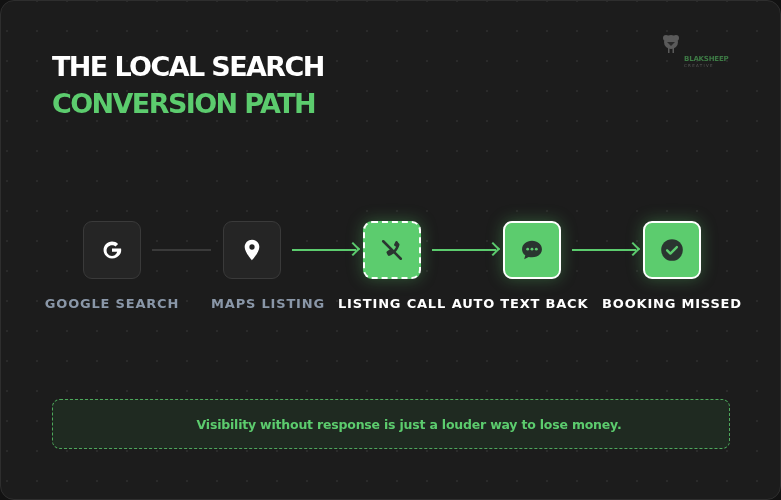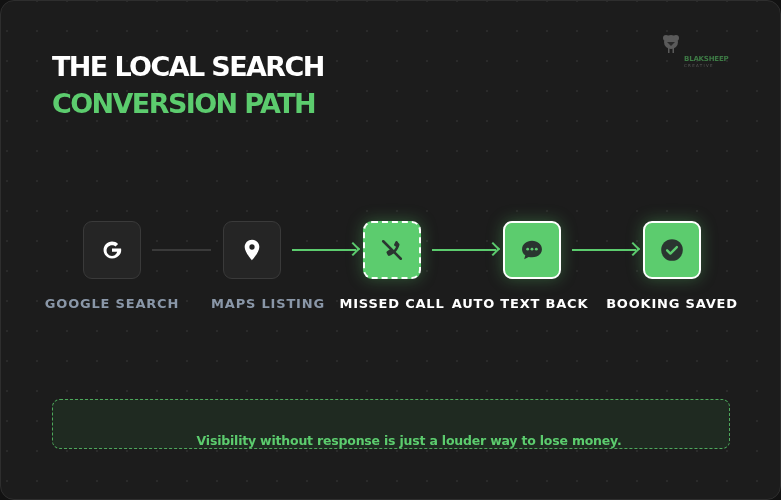--- a/index.html
+++ b/index.html
@@ -20,21 +20,21 @@
   .node.dark{background:#252525;border:1.5px solid #3a3a3a;}
   .node.green{background:#5ccc6e;border:2px solid #ffffff;box-shadow:0 0 16px rgba(92,204,110,0.35);}
   .node.dashed{border:2px dashed #ffffff;}
   .lbl{position:absolute;top:295px;width:140px;text-align:center;font-size:13px;font-weight:bold;letter-spacing:0.8px;}
   .lbl.muted{color:#8a97a8;}
   .lbl.white{color:#ffffff;}
   .conn{position:absolute;top:248px;height:2px;}
   .conn.gray{background:#3a3a3a;}
   .conn.green{background:#5ccc6e;}
   .arrowhead{position:absolute;top:243px;width:8px;height:8px;border-top:2px solid #5ccc6e;border-right:2px solid #5ccc6e;transform:rotate(45deg);}
-  .banner{position:absolute;left:51px;top:398px;width:678px;height:50px;box-sizing:border-box;border:1px dashed #4da85b;border-radius:8px;background:#1f2a21;display:flex;align-items:flex-end;justify-content:center;padding-left:36px;}
+  .banner{position:absolute;left:51px;top:398px;width:678px;height:50px;box-sizing:border-box;border:1px dashed #4da85b;border-radius:8px;background:#1f2a21;display:flex;align-items:center;justify-content:center;padding-left:36px;}
   .banner span{color:#5ccc6e;font-size:12.5px;font-weight:bold;letter-spacing:-0.2px;}
 </style>
 </head>
 <body>
 
 <div class="card">
 
   <div class="title t1">THE LOCAL SEARCH</div>
   <div class="title t2">CONVERSION PATH</div>
 
@@ -74,37 +74,37 @@
     </svg>
   </div>
   <div class="lbl muted" style="left:197px;">MAPS LISTING</div>
 
   <div class="node green dashed" style="left:362px;">
     <svg width="28" height="28" viewBox="0 0 24 24">
       <path d="M16.5 4.5c-.6-.3-1.3-.1-1.6.5l-1 2c-.3.5-.1 1.2.4 1.5l1.2.8c-.6 1.6-1.8 3-3.3 3.9l-.9-1.1c-.4-.5-1.1-.6-1.6-.3l-1.9 1.2c-.5.3-.7 1-.4 1.6l.9 1.7c.3.6 1 .9 1.6.7 4-1.3 7.4-5 8.5-9.2.2-.6-.1-1.3-.7-1.6z" fill="#2a3530"></path>
       <line x1="4.5" y1="4.5" x2="19.5" y2="19.5" stroke="#2a3530" stroke-width="2.2" stroke-linecap="round"></line>
     </svg>
   </div>
-  <div class="lbl white" style="left:321px;">MISSED CALL</div>
+  <div class="lbl white" style="left:321px;">LISTING CALL</div>
 
   <div class="node green" style="left:502px;">
     <svg width="26" height="26" viewBox="0 0 24 24">
       <path d="M12 3.5C6.8 3.5 2.8 7 2.8 11.2c0 2.3 1.1 4.3 3 5.7L4.8 20.5l4.1-2.1c1 .3 2 .4 3.1.4 5.2 0 9.2-3.4 9.2-7.6S17.2 3.5 12 3.5z" fill="#2a3530"></path>
       <circle cx="8" cy="11.2" r="1.3" fill="#5ccc6e"></circle>
       <circle cx="12" cy="11.2" r="1.3" fill="#5ccc6e"></circle>
       <circle cx="16" cy="11.2" r="1.3" fill="#5ccc6e"></circle>
     </svg>
   </div>
   <div class="lbl white" style="left:449px;">AUTO TEXT BACK</div>
 
   <div class="node green" style="left:642px;">
     <svg width="26" height="26" viewBox="0 0 24 24">
       <circle cx="12" cy="12" r="10" fill="#2a3530"></circle>
       <path d="M7.5 12.3l3 3 6-6" fill="none" stroke="#5ccc6e" stroke-width="2.2" stroke-linecap="round" stroke-linejoin="round"></path>
     </svg>
   </div>
-  <div class="lbl white" style="left:601px;">BOOKING SAVED</div>
+  <div class="lbl white" style="left:601px;">BOOKING MISSED</div>
 
   <div class="banner">
     <span>Visibility without response is just a louder way to lose money.</span>
   </div>
 
 </div>
 
 </body></html>

